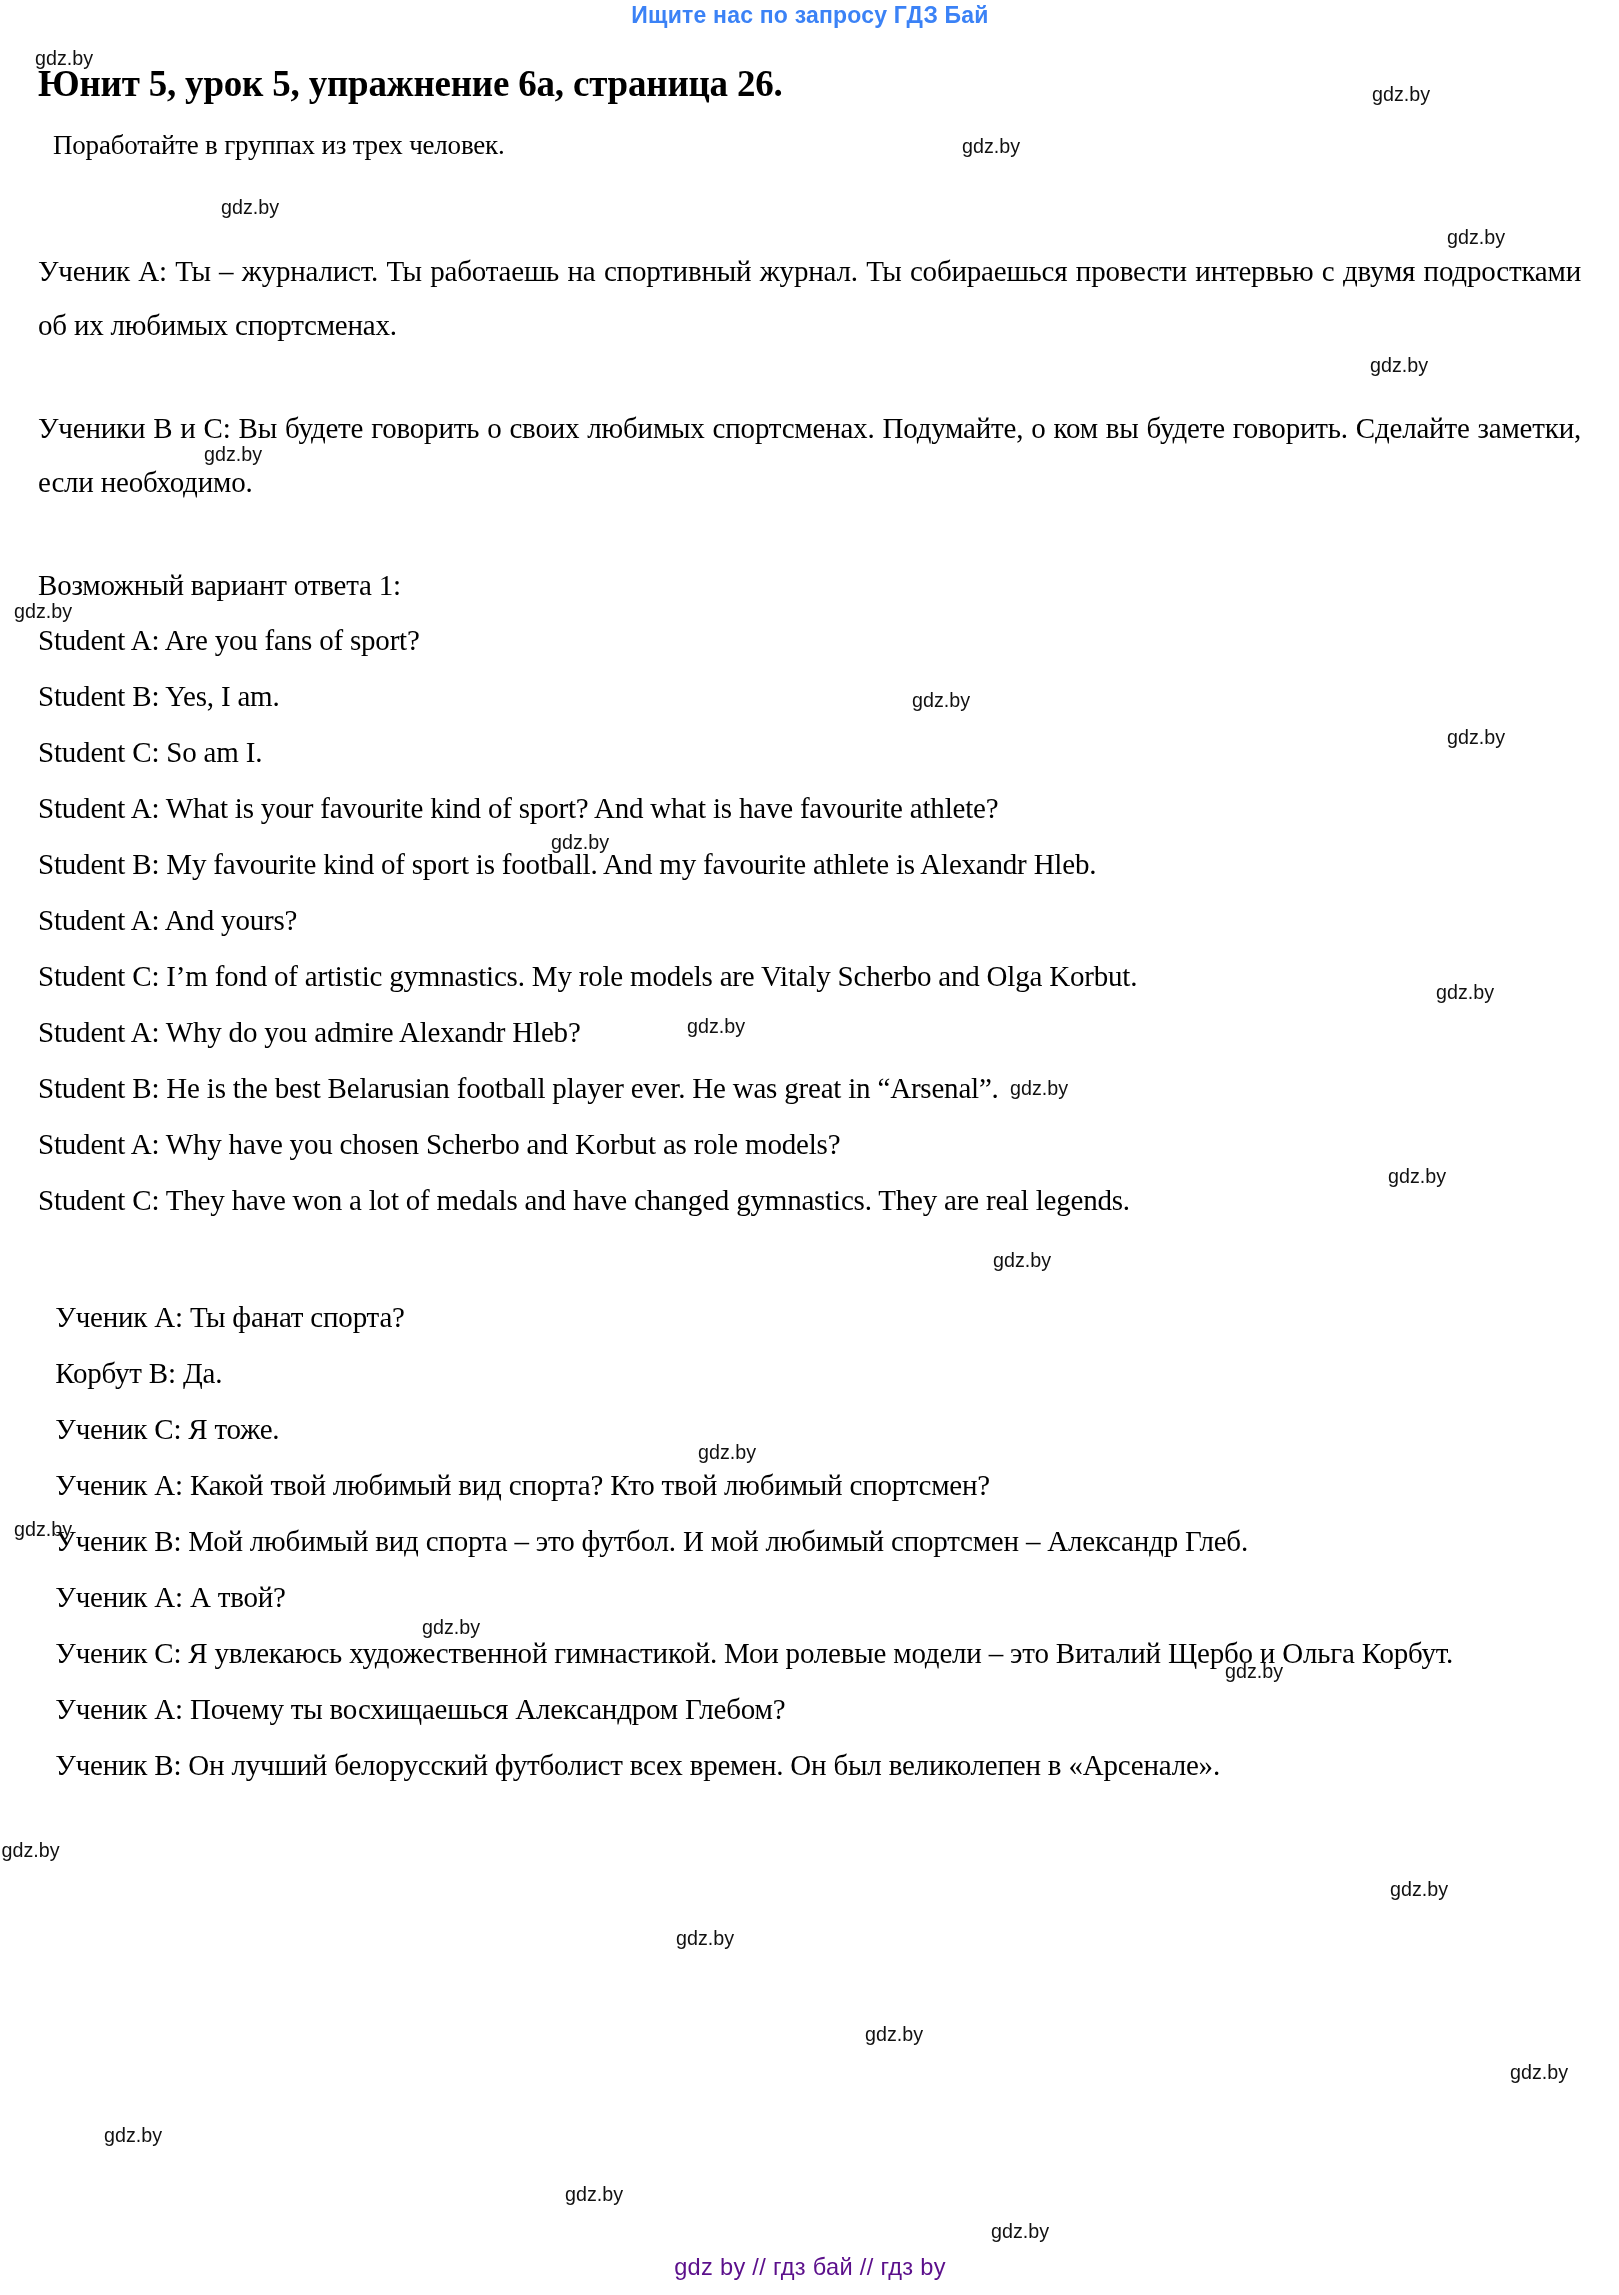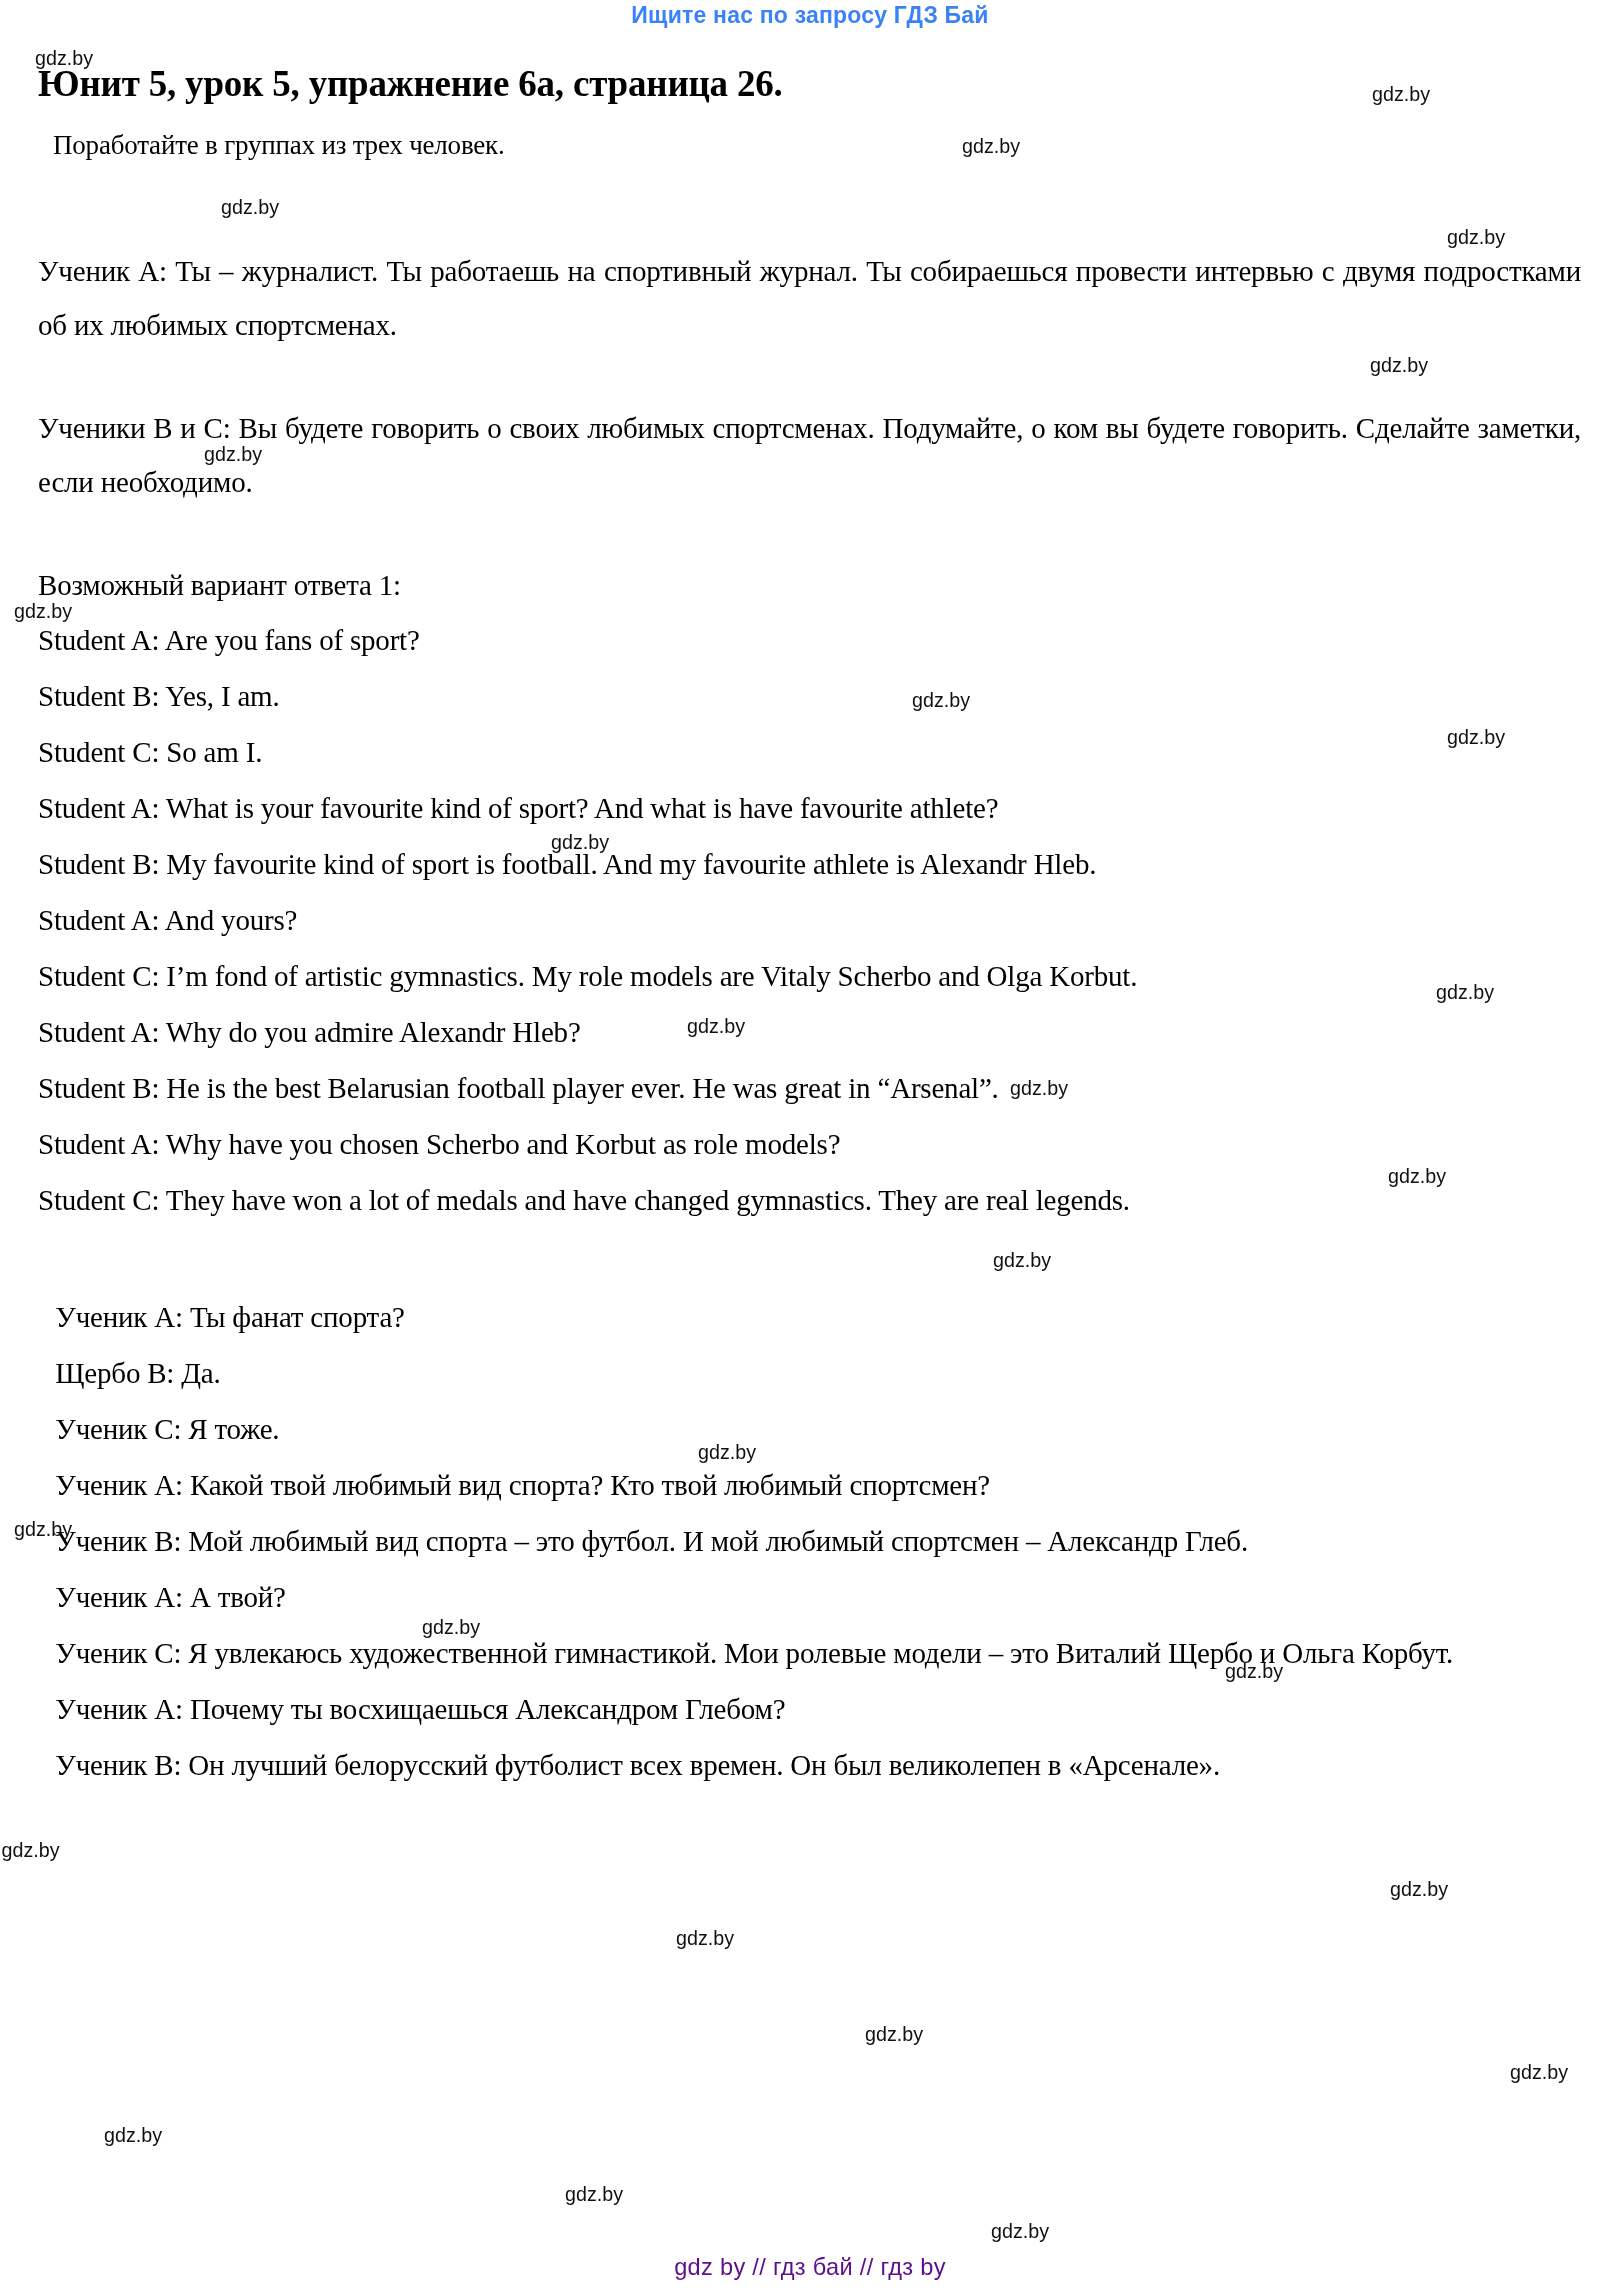--- a/index.html
+++ b/index.html
@@ -172,21 +172,21 @@
       <p class="para justify">Student A: Why do you admire Alexandr Hleb?</p>
       <p class="para justify">Student B: He is the best Belarusian football player ever. He was great in “Arsenal”.</p>
       <p class="para justify">Student A: Why have you chosen Scherbo and Korbut as role models?</p>
       <p class="para justify">Student C: They have won a lot of medals and have changed gymnastics. They are real legends.</p>
     </div>
 
     <div class="gap-l"></div>
 
     <div class="block-lines">
       <p class="para justify hang">Ученик А: Ты фанат спорта?</p>
-      <p class="para justify hang">Щербо В: Да.</p>
+      <p class="para justify hang">Корбут В: Да.</p>
       <p class="para justify hang">Ученик С: Я тоже.</p>
       <p class="para justify hang">Ученик А: Какой твой любимый вид спорта? Кто твой любимый спортсмен?</p>
       <p class="para justify hang">Ученик В: Мой любимый вид спорта – это футбол. И мой любимый спортсмен – Александр Глеб.</p>
       <p class="para justify hang">Ученик А: А твой?</p>
       <p class="para justify hang">Ученик С: Я увлекаюсь художественной гимнастикой. Мои ролевые модели – это Виталий Щербо и Ольга Корбут.</p>
       <p class="para justify hang">Ученик А: Почему ты восхищаешься Александром Глебом?</p>
       <p class="para justify hang">Ученик В: Он лучший белорусский футболист всех времен. Он был великолепен в «Арсенале».</p>
     </div>
 
   </div>

